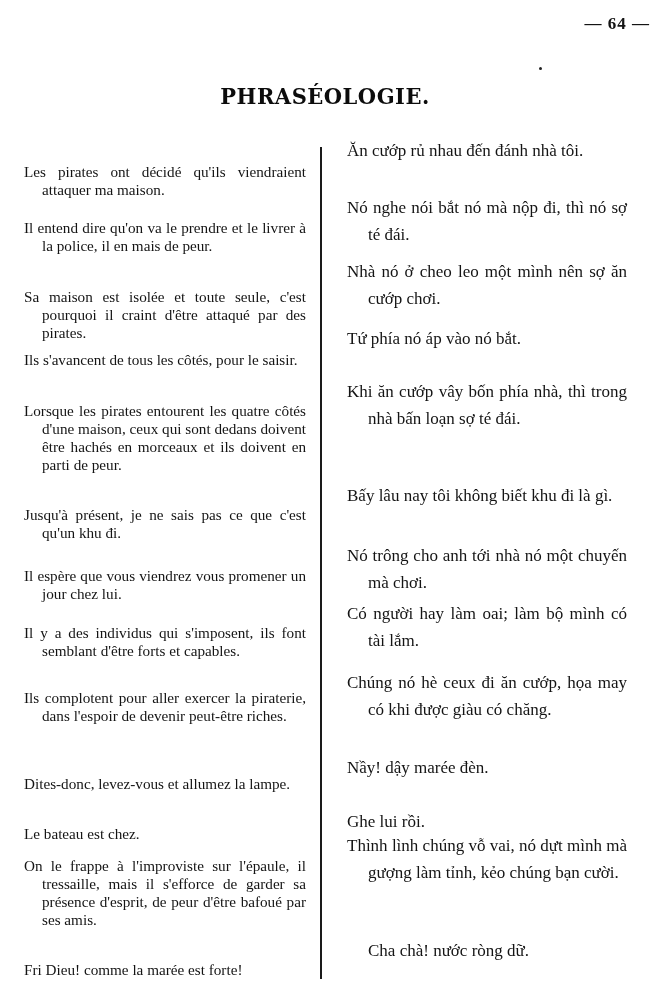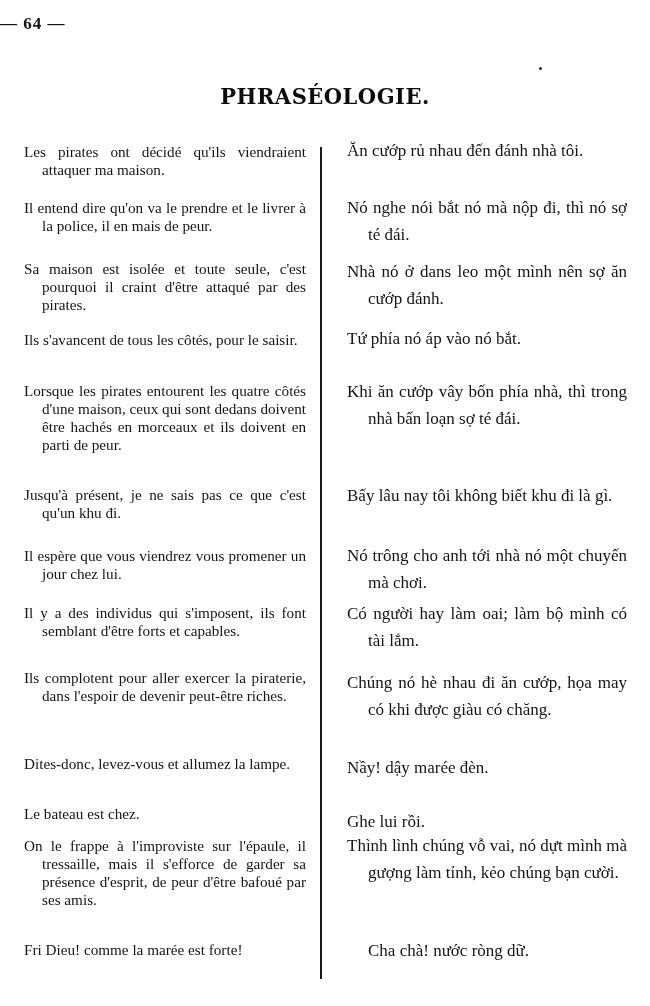--- a/index.html
+++ b/index.html
@@ -2,80 +2,81 @@
 <html><head>
 <meta charset="utf-8">
 <style>
   html, body { margin: 0; padding: 0; }
   body {
     width: 650px; height: 1006px; background: #ffffff; position: relative;
     overflow: hidden; color: #141414;
     font-family: "Liberation Serif", "DejaVu Serif", serif;
   }
   .page-number {
-    position: absolute; top: 14px; left: 0; width: 650px; text-align: left;
+    position: absolute; top: 14px; left: 0; width: 650px; text-align: right;
     font-size: 17px; font-weight: bold; letter-spacing: 1px;
   }
   .speck { position: absolute; left: 539px; top: 67px; width: 3px; height: 3px; background: #222; border-radius: 50%; }
   .title {
     position: absolute; top: 84px; left: 0; width: 650px; text-align: center;
     font-family: "DejaVu Serif", serif; font-weight: 900; font-size: 21px;
     letter-spacing: 0.5px; color: #0c0c0c; transform: scaleY(1.02);
   }
   .divider {
     position: absolute; left: 320px; top: 147px; width: 2px; height: 832px; background: #1a1a1a;
   }
   .col { position: absolute; top: 0; }
   .fr { left: 24px; width: 282px; }
   .vn { left: 347px; width: 280px; }
   .entry { position: absolute; left: 0; }
   .fr .entry {
     font-size: 15.2px; line-height: 18px; width: 282px;
     text-align: justify; text-align-last: left;
     padding-left: 18px; text-indent: -18px; box-sizing: border-box;
     font-family: "Liberation Serif", serif;
+    margin-top: 20px;
   }
   .vn .entry {
     font-size: 17px; line-height: 26.5px; font-weight: normal; width: 280px;
     text-align: justify; text-align-last: left;
     padding-left: 21px; text-indent: -21px; box-sizing: border-box;
     font-family: "Liberation Serif", serif;
   }
 </style>
 </head>
 <body>
 
 <div class="page-number">— 64 —</div>
 <div class="speck"></div>
 <div class="title">PHRASÉOLOGIE.</div>
 <div class="divider"></div>
 
 <div class="col fr">
   <div class="entry" style="top:143px">Les pirates ont décidé qu'ils viendraient attaquer ma maison.</div>
   <div class="entry" style="top:199px">Il entend dire qu'on va le prendre et le livrer à la police, il en mais de peur.</div>
-  <div class="entry" style="top:260px">Sa maison est isolée et toute seule, c'est pourquoi il craint d'être attaqué par des pirates.</div>
+  <div class="entry" style="top:268px">Sa maison est isolée et toute seule, c'est pourquoi il craint d'être attaqué par des pirates.</div>
   <div class="entry" style="top:331px">Ils s'avancent de tous les côtés, pour le saisir.</div>
   <div class="entry" style="top:382px">Lorsque les pirates entourent les quatre côtés d'une maison, ceux qui sont dedans doivent être hachés en morceaux et ils doivent en parti de peur.</div>
   <div class="entry" style="top:486px">Jusqu'à présent, je ne sais pas ce que c'est qu'un khu đi.</div>
   <div class="entry" style="top:547px">Il espère que vous viendrez vous promener un jour chez lui.</div>
   <div class="entry" style="top:604px">Il y a des individus qui s'imposent, ils font semblant d'être forts et capables.</div>
   <div class="entry" style="top:669px">Ils complotent pour aller exercer la piraterie, dans l'espoir de devenir peut-être riches.</div>
   <div class="entry" style="top:755px">Dites-donc, levez-vous et allumez la lampe.</div>
   <div class="entry" style="top:805px">Le bateau est chez.</div>
   <div class="entry" style="top:837px">On le frappe à l'improviste sur l'épaule, il tressaille, mais il s'efforce de garder sa présence d'esprit, de peur d'être bafoué par ses amis.</div>
   <div class="entry" style="top:941px">Fri Dieu! comme la marée est forte!</div>
 </div>
 
 <div class="col vn">
   <div class="entry" style="top:138px">Ăn cướp rủ nhau đến đánh nhà tôi.</div>
   <div class="entry" style="top:195px">Nó nghe nói bắt nó mà nộp đi, thì nó sợ té đái.</div>
-  <div class="entry" style="top:259px">Nhà nó ở dans leo một mình nên sợ ăn cướp đánh.</div>
+  <div class="entry" style="top:259px">Nhà nó ở cheo leo một mình nên sợ ăn cướp chơi.</div>
   <div class="entry" style="top:326px">Tứ phía nó áp vào nó bắt.</div>
   <div class="entry" style="top:379px">Khi ăn cướp vây bốn phía nhà, thì trong nhà bấn loạn sợ té đái.</div>
   <div class="entry" style="top:483px">Bấy lâu nay tôi không biết khu đi là gì.</div>
   <div class="entry" style="top:543px">Nó trông cho anh tới nhà nó một chuyến mà chơi.</div>
   <div class="entry" style="top:601px">Có người hay làm oai; làm bộ mình có tài lắm.</div>
-  <div class="entry" style="top:670px">Chúng nó hè nhau đi ăn cướp, họa may có khi được giàu có chăng.</div>
+  <div class="entry" style="top:670px">Chúng nó hè ceux đi ăn cướp, họa may có khi được giàu có chăng.</div>
   <div class="entry" style="top:755px">Nầy! dậy marée đèn.</div>
   <div class="entry" style="top:809px">Ghe lui rồi.</div>
   <div class="entry" style="top:833px">Thình lình chúng vỗ vai, nó dựt mình mà gượng làm tỉnh, kẻo chúng bạn cười.</div>
   <div class="entry" style="top:938px;padding-left:21px;text-indent:0">Cha chà! nước ròng dữ.</div>
 </div>
 
 </body></html>

